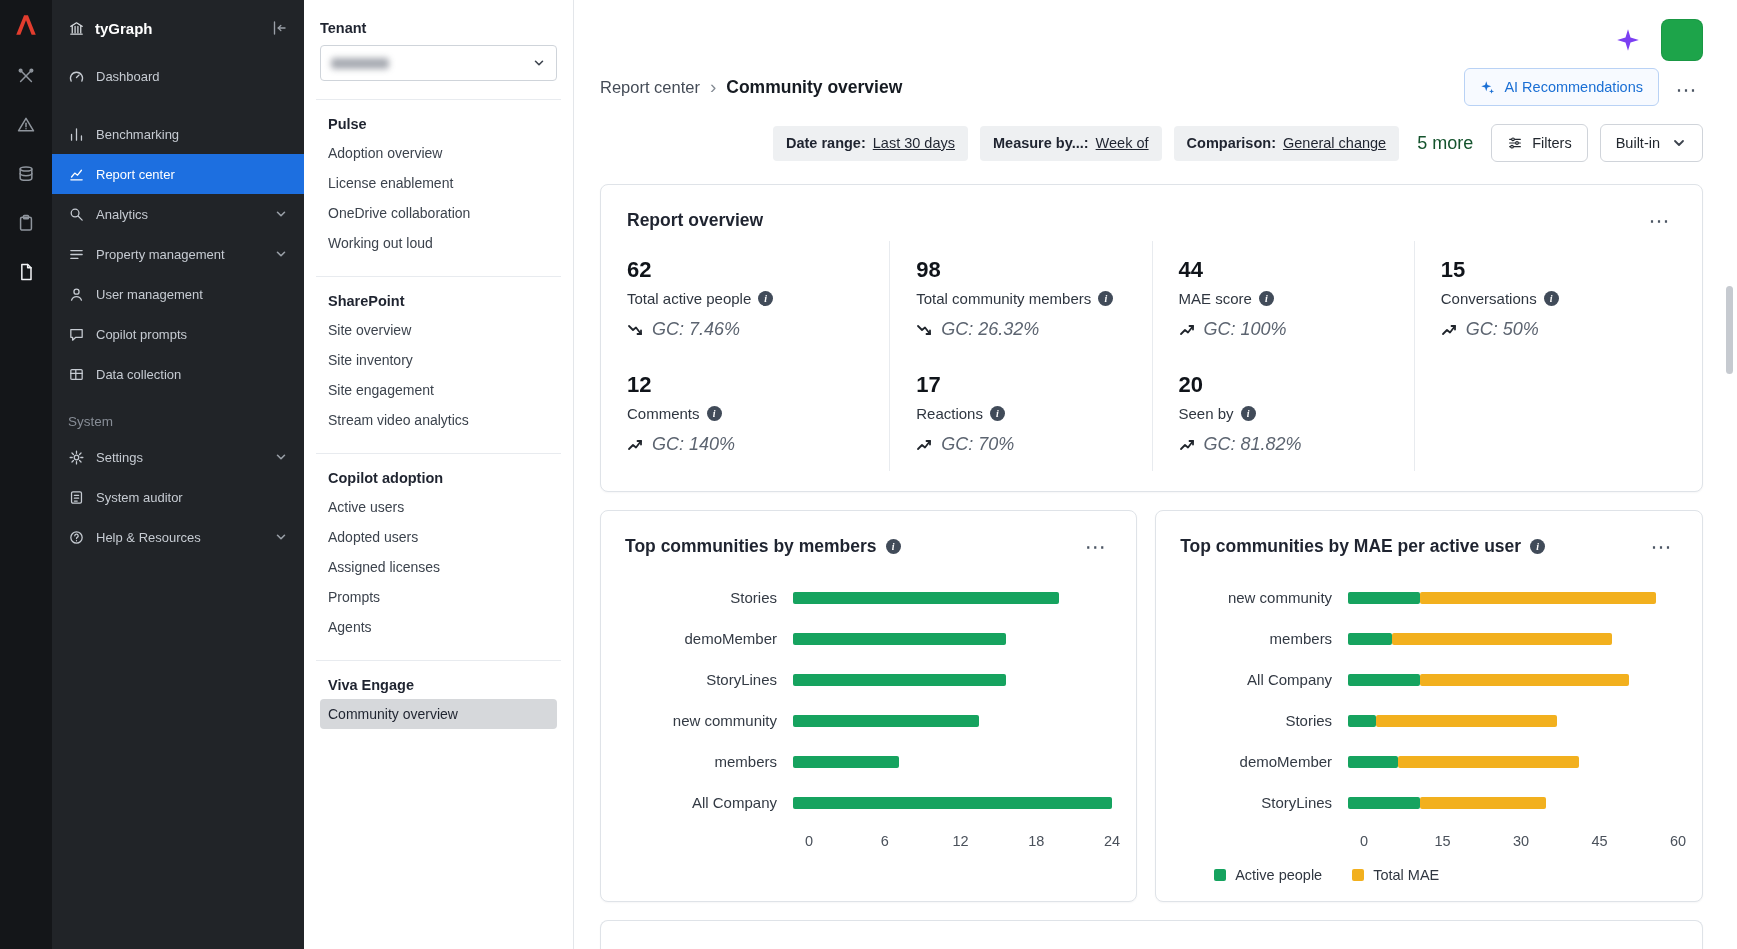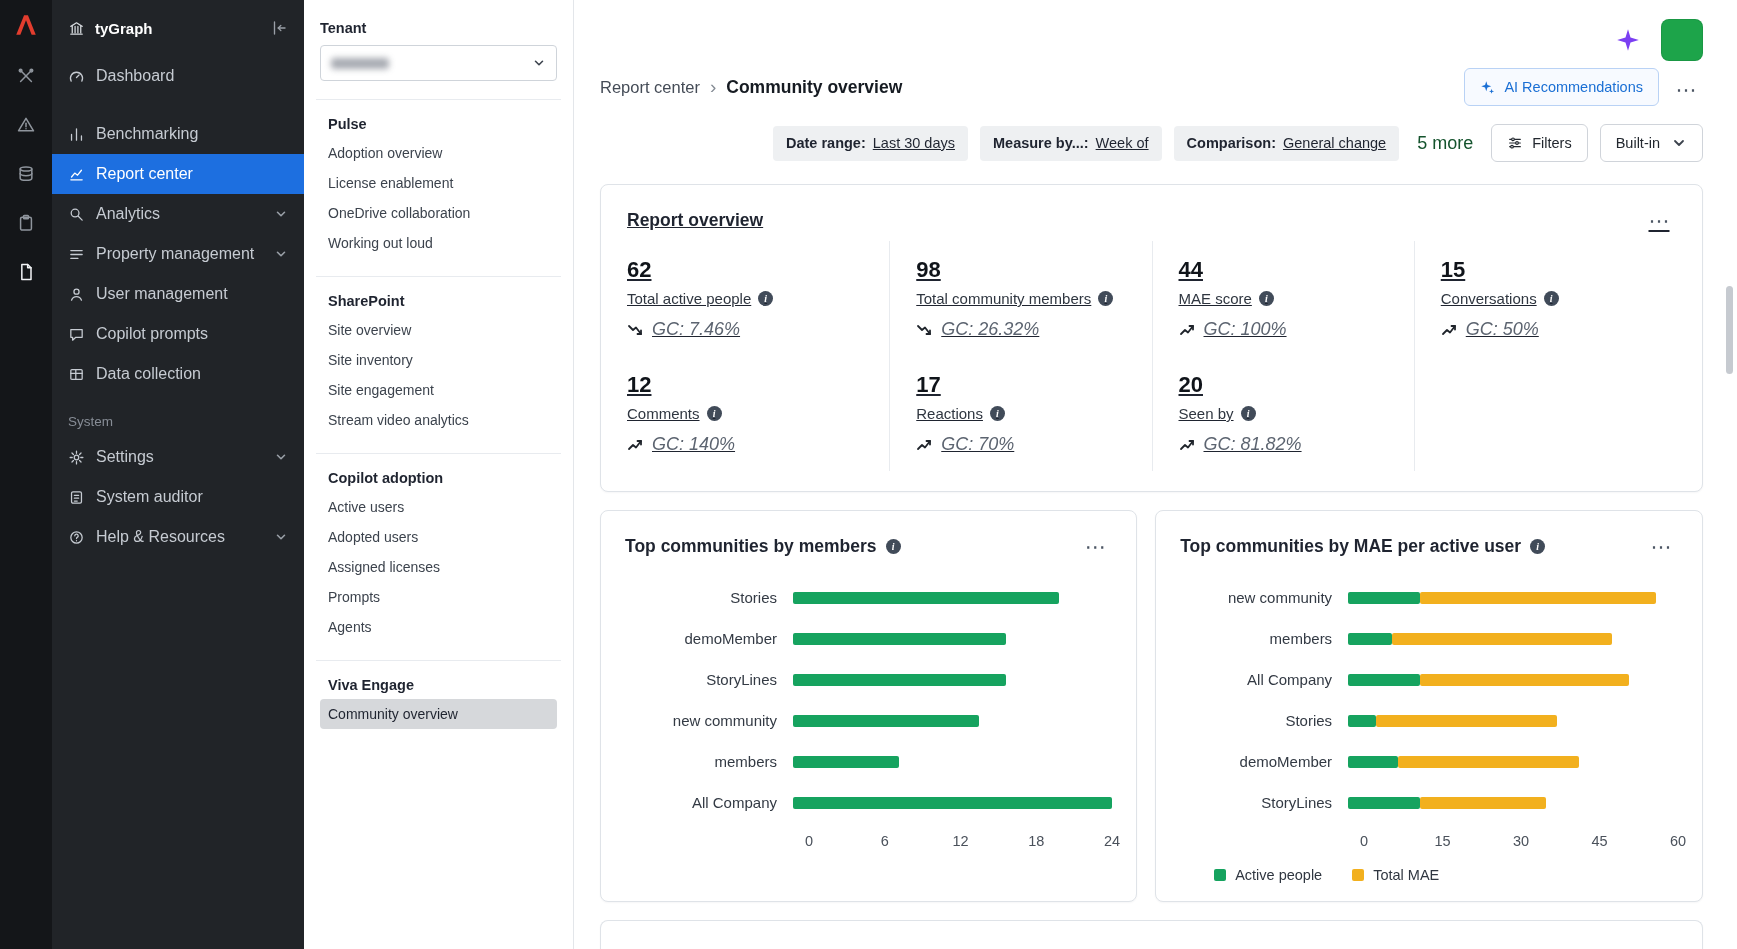--- a/index.html
+++ b/index.html
@@ -16,21 +16,21 @@
   .rail-logo { width:26px; height:26px; margin-bottom:28px; color:#e23d2e; }
   .rail-icon { width:20px; height:20px; color:#8f959d; margin-bottom:29px; cursor:pointer; }
   .rail-icon.active { color:#f2f4f6; }
 
   
   .sidebar { width:252px; background:#212428; color:#c6cbd2; flex:none; display:flex; flex-direction:column; }
   .brand-row { height:56px; display:flex; align-items:center; gap:10px; padding:0 16px; color:#fff; }
   .brand-icon { width:17px; height:17px; color:#d6dade; flex:none; }
   .brand-name { font-size:15px; font-weight:700; }
   .collapse-btn { margin-left:auto; width:18px; height:18px; color:#9aa0a8; cursor:pointer; }
-  .nav-item { height:40px; display:flex; align-items:center; gap:11px; padding:0 16px; font-size:16px; cursor:pointer; }
+  .nav-item { height:40px; display:flex; align-items:center; gap:11px; padding:0 16px; font-size:13px; cursor:pointer; }
   .nav-item.selected { background:#1d6fe0; color:#fff; }
   .nav-item.gap-after { margin-bottom:18px; }
   .nicon { width:17px; height:17px; flex:none; }
   .chev { width:14px; height:14px; margin-left:auto; color:#9aa0a8; flex:none; }
   .section-label { padding:20px 16px 8px; font-size:13.5px; color:#878d96; }
 
   
   .panel { width:270px; background:#fff; border-right:1px solid #e3e6ea; flex:none; padding:20px 16px 0; overflow:hidden; }
   .tenant-label { font-size:14.5px; font-weight:700; margin-bottom:9px; color:#1f2430; }
   .tenant-select { height:36px; border:1px solid #cfd4da; border-radius:4px; display:flex; align-items:center; justify-content:space-between; padding:0 10px; cursor:pointer; background:#fff; }
@@ -61,21 +61,21 @@
   .filter-row { display:flex; justify-content:flex-end; align-items:center; gap:12px; margin-top:18px; }
   .pill { background:#eef0f2; border-radius:4px; height:35px; display:flex; align-items:center; gap:7px; padding:0 13px; font-size:14.5px; cursor:pointer; }
   .pill .p-label { font-weight:700; color:#1f2430; }
   .pill .p-value { color:#1f2430; text-decoration:underline; }
   .more-link { color:#14532d; font-size:18px; cursor:pointer; margin:0 6px; }
   .btn { display:flex; align-items:center; gap:9px; height:38px; padding:0 15px; border:1px solid #d0d4da; border-radius:6px; background:#fff; font-size:14.5px; color:#23282f; cursor:pointer; font-family:inherit; }
   .btn svg { width:16px; height:16px; }
   .btn .chev { margin-left:2px; color:#3c434d; }
 
   .card { border:1px solid #dfe3e8; border-radius:8px; background:#fff; box-shadow:0 1px 2px rgba(20,30,40,.04); }
-  .report-card { margin-top:22px; padding:18px 26px 20px;text-decoration:underline; }
+  .report-card { margin-top:22px; padding:18px 26px 20px; }
   .card-head { display:flex; justify-content:space-between; align-items:center; }
   .card-title-wrap { display:flex; align-items:center; gap:9px; }
   .card-title { font-size:17.5px; font-weight:700; color:#1f2430; }
 
   .metrics-grid { display:grid; grid-template-columns:repeat(4,1fr); margin-top:4px; }
   .metric { padding:16px 18px 16px 0; }
   .metric.bl { border-left:1px solid #e8ebef; padding-left:26px; }
   .m-val { font-size:22px; font-weight:700; color:#10141a; }
   .m-label { display:flex; align-items:center; gap:7px; margin-top:7px; font-size:15px; color:#2f3640; }
   .m-trend { display:flex; align-items:center; gap:9px; margin-top:12px; color:#1f242b; }

